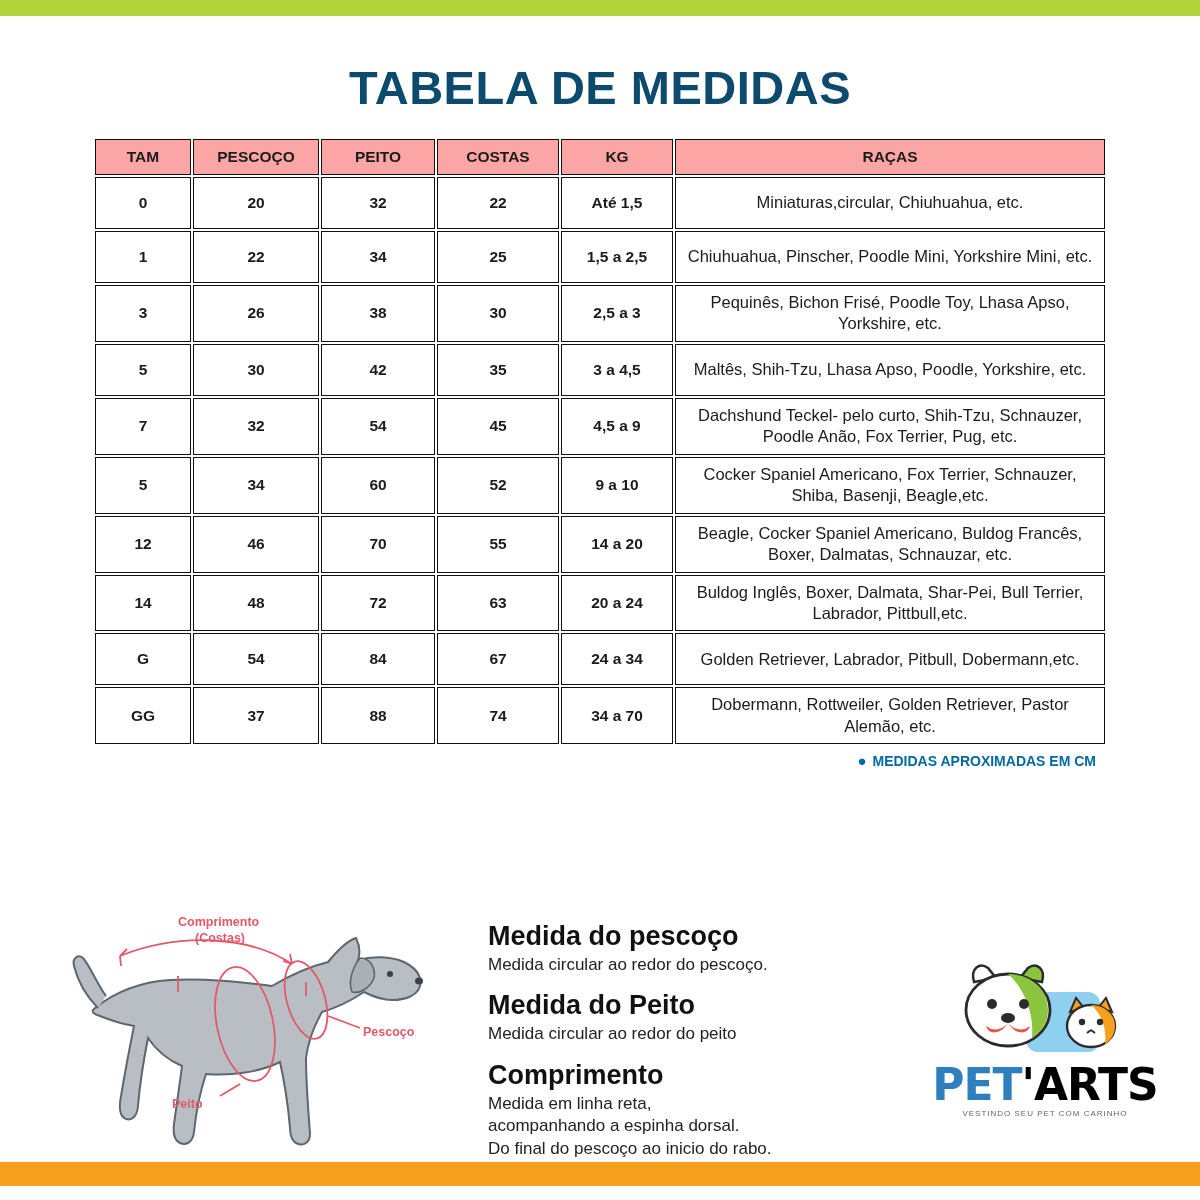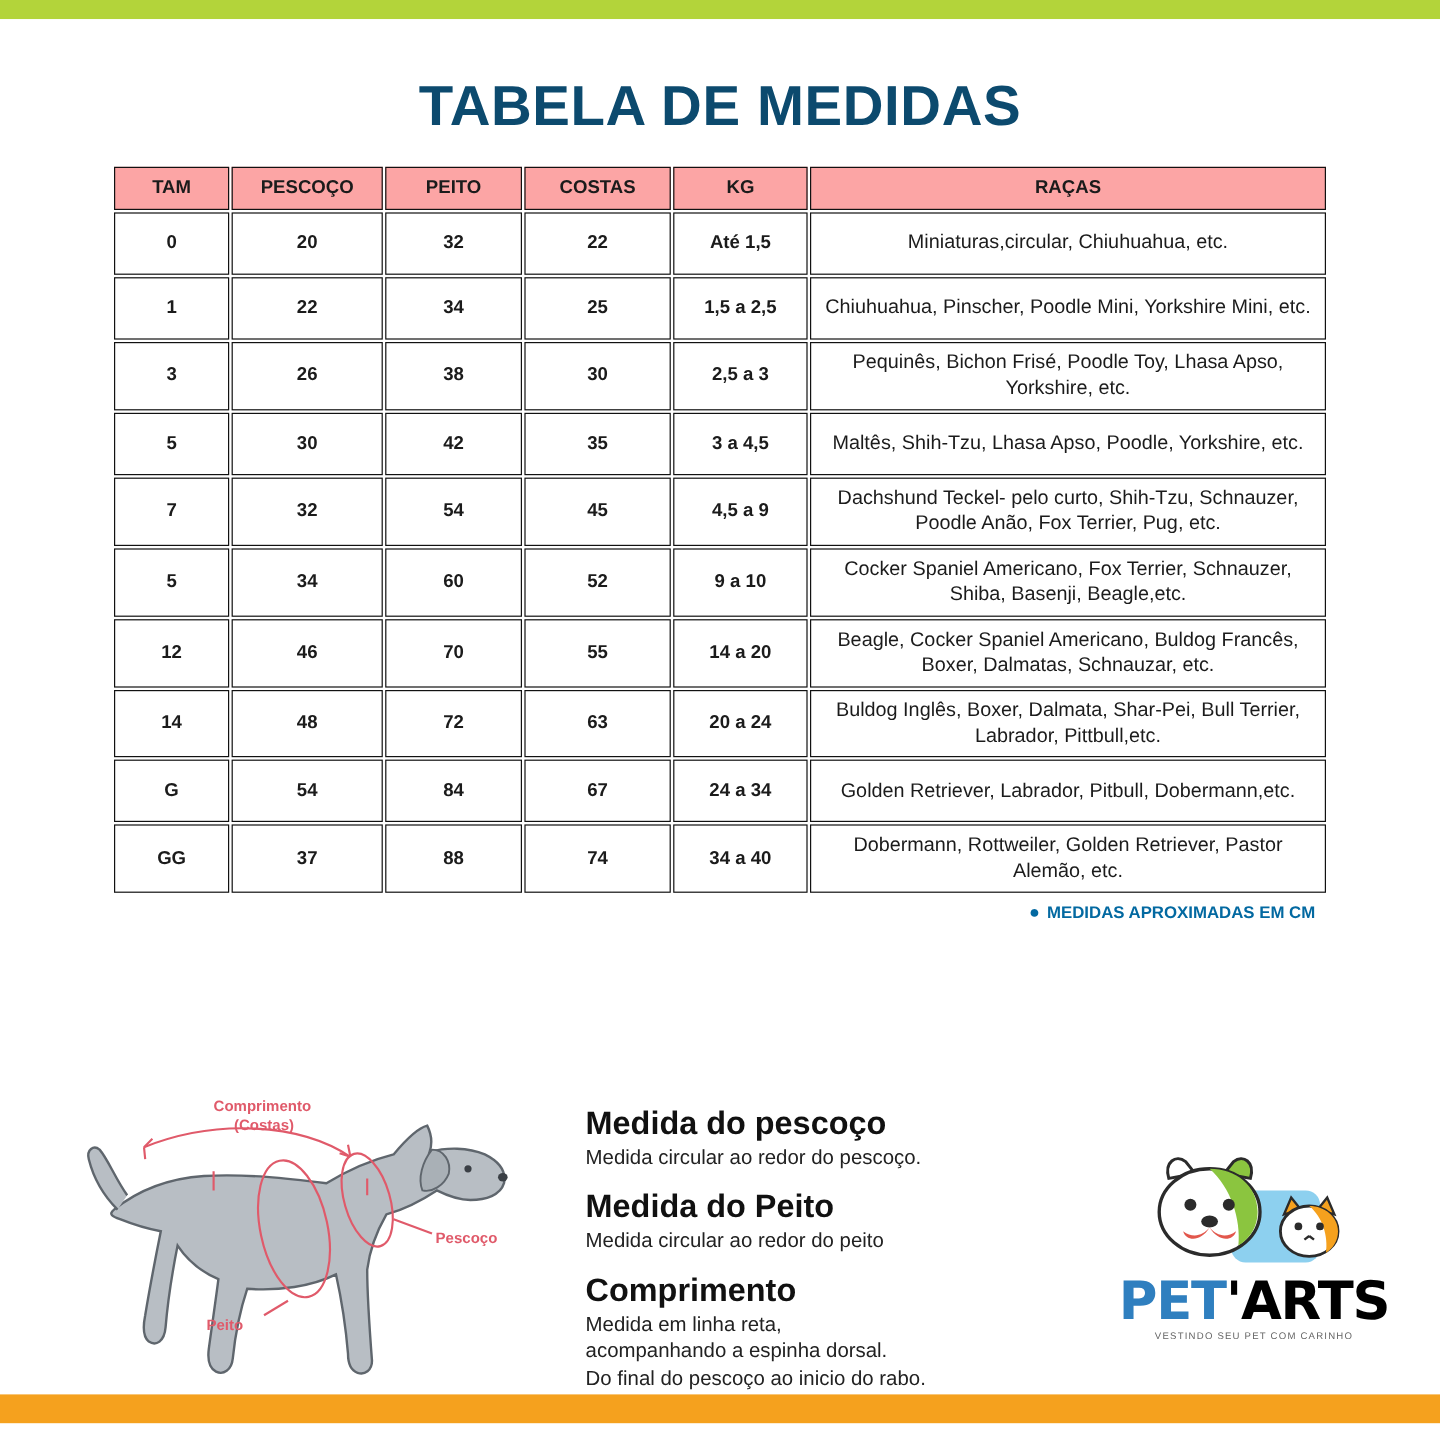--- a/index.html
+++ b/index.html
@@ -213,21 +213,21 @@
         <td>84</td>
         <td>67</td>
         <td>24 a 34</td>
         <td class="breeds">Golden Retriever, Labrador, Pitbull, Dobermann,etc.</td>
       </tr>
       <tr>
         <td>GG</td>
         <td>37</td>
         <td>88</td>
         <td>74</td>
-        <td>34 a 40</td>
+        <td>34 a 70</td>
         <td class="breeds">Dobermann, Rottweiler, Golden Retriever, Pastor Alemão, etc.</td>
       </tr>
     </tbody>
   </table>
 
   <div class="note">
     <span class="bullet">●</span><span>MEDIDAS APROXIMADAS EM CM</span>
   </div>
 
   <div class="lower">

